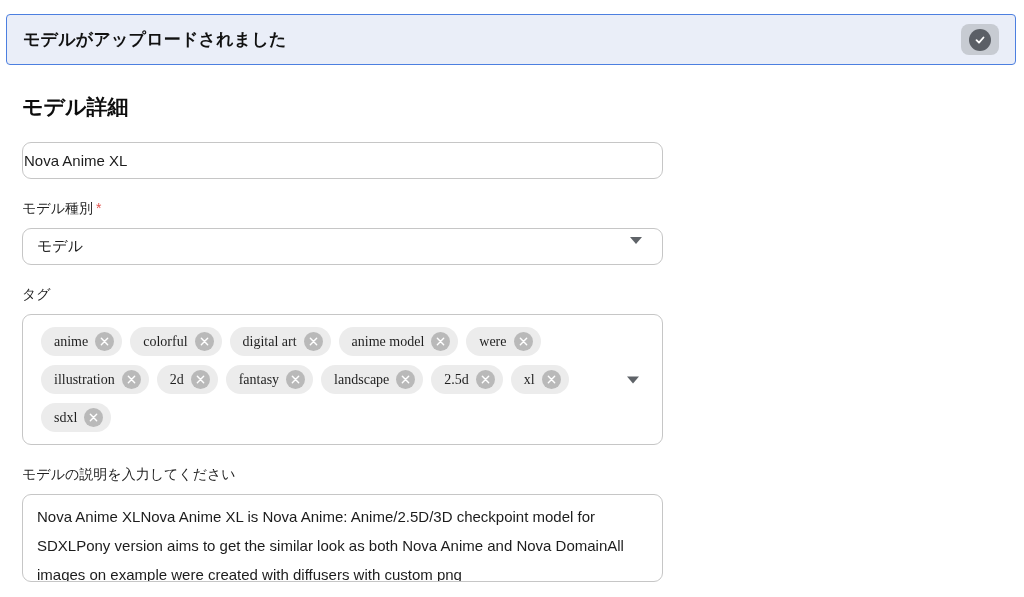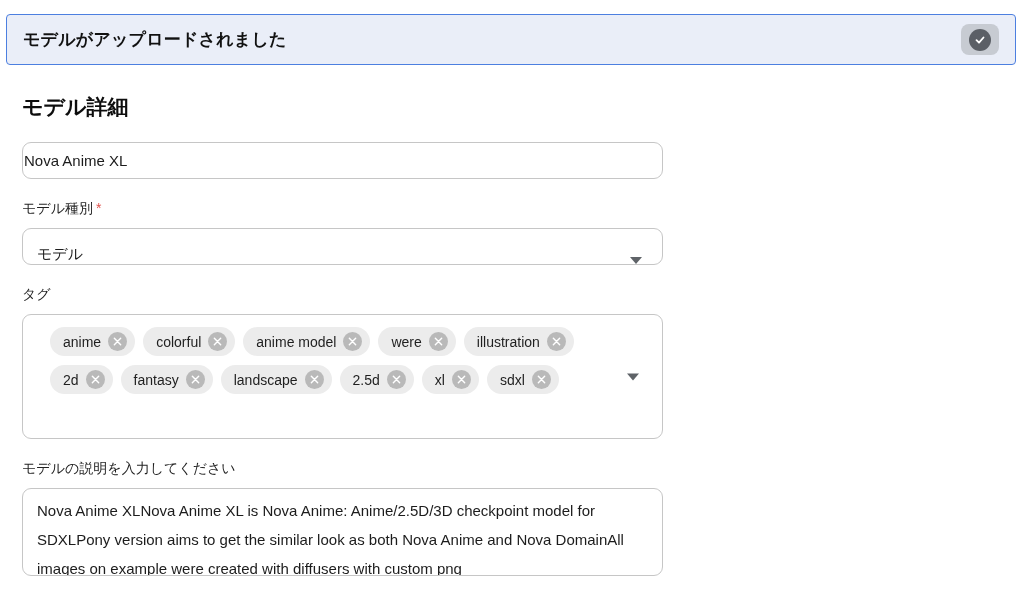--- a/index.html
+++ b/index.html
@@ -75,42 +75,43 @@
   }
   .text-input {
     height: 37px;
     padding: 0 1px;
     font-size: 15px;
     color: #1c1c1c;
     outline: none;
   }
   .select-box {
     height: 37px;
-    padding: 0 20px 0 14px;
+    padding: 8px 20px 0 14px;
     font-size: 15px;
     color: #1c1c1c;
     display: flex;
-    align-items: flex-end;
+    align-items: flex-start;
     justify-content: space-between;
     cursor: pointer;
     position: relative;
   }
   .caret {
     width: 0; height: 0;
     border-left: 6px solid transparent;
     border-right: 6px solid transparent;
     border-top: 7px solid #5f6368;
   }
 
   
   .tags-box {
     min-height: 125px;
     position: relative;
-    padding: 12px 52px 12px 27px;
+    padding: 12px 52px 12px 18px;
     cursor: text;
+    font-family: Liberation Serif, serif;
   }
   .chips {
     display: flex;
     flex-wrap: wrap;
     gap: 9px 8px;
   }
   .chip {
     display: inline-flex;
     align-items: center;
     height: 29px;
@@ -203,20 +204,28 @@
 
           <span class="chip">
             <span class="chip-label">colorful</span>
             <button class="chip-x">
               <svg width="9" height="9" viewBox="0 0 10 10">
                 <path d="M1.5 1.5 L8.5 8.5 M8.5 1.5 L1.5 8.5" stroke="#ffffff" stroke-width="1.6" stroke-linecap="round"></path>
               </svg>
             </button>
           </span>
 
+          <span class="chip">
+            <span class="chip-label">digital art</span>
+            <button class="chip-x">
+              <svg width="9" height="9" viewBox="0 0 10 10">
+                <path d="M1.5 1.5 L8.5 8.5 M8.5 1.5 L1.5 8.5" stroke="#ffffff" stroke-width="1.6" stroke-linecap="round"></path>
+              </svg>
+            </button>
+          </span>
 
           <span class="chip">
             <span class="chip-label">anime model</span>
             <button class="chip-x">
               <svg width="9" height="9" viewBox="0 0 10 10">
                 <path d="M1.5 1.5 L8.5 8.5 M8.5 1.5 L1.5 8.5" stroke="#ffffff" stroke-width="1.6" stroke-linecap="round"></path>
               </svg>
             </button>
           </span>
 

